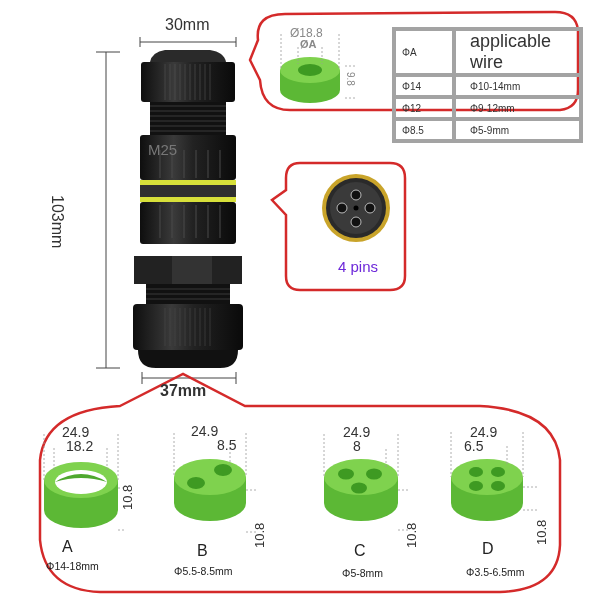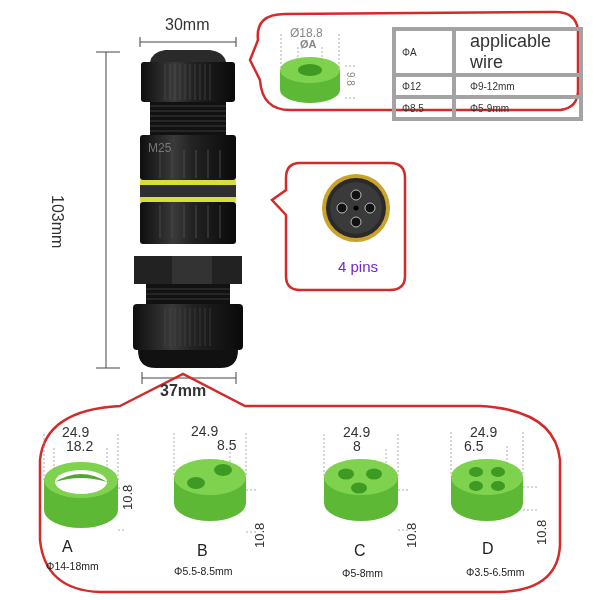--- a/index.html
+++ b/index.html
@@ -214,33 +214,37 @@
       <line x1="523" y1="432" x2="523" y2="477"></line>
     <line x1="507" y1="446" x2="507" y2="466"></line>
     <line x1="523" y1="487" x2="538" y2="487"></line>
       <line x1="523" y1="510" x2="538" y2="510"></line>
   </g>
 </svg>
 
 <div class="abs dim-text" style="left:165px;top:16px;">30mm</div>
 <div class="abs dim-text" style="left:66px;top:195px;transform:rotate(90deg);transform-origin:left top;">103mm</div>
 <div class="abs dim-text" style="left:160px;top:382px;font-weight:bold;">37mm</div>
-<div class="abs" style="left:148px;top:141px;font-size:12px;color:#777;">M25</div>
+<div class="abs" style="left:148px;top:141px;font-size:15px;color:#777;">M25</div>
 
 <div class="abs" style="left:290px;top:26px;font-size:12px;color:#888;">Ø18.8</div>
 <div class="abs" style="left:300px;top:38px;font-size:11px;color:#888;font-weight:bold;">ØA</div>
 <div class="abs" style="left:356px;top:72px;font-size:10px;color:#888;transform:rotate(90deg);transform-origin:left top;">9.8</div>
 
 <table class="spec">
   <tbody>
       <tr class="head">
     <td class="c1">ΦA</td>
     <td class="c2 hdr2">applicable wire</td>
   </tr>
   <tr>
+    <td class="c1">Φ14</td>
+    <td class="c2">Φ10-14mm</td>
+  </tr>
+  <tr>
     <td class="c1">Φ12</td>
     <td class="c2">Φ9-12mm</td>
   </tr>
   <tr>
     <td class="c1">Φ8.5</td>
     <td class="c2">Φ5-9mm</td>
   </tr>
 </tbody>
   </table>
 

